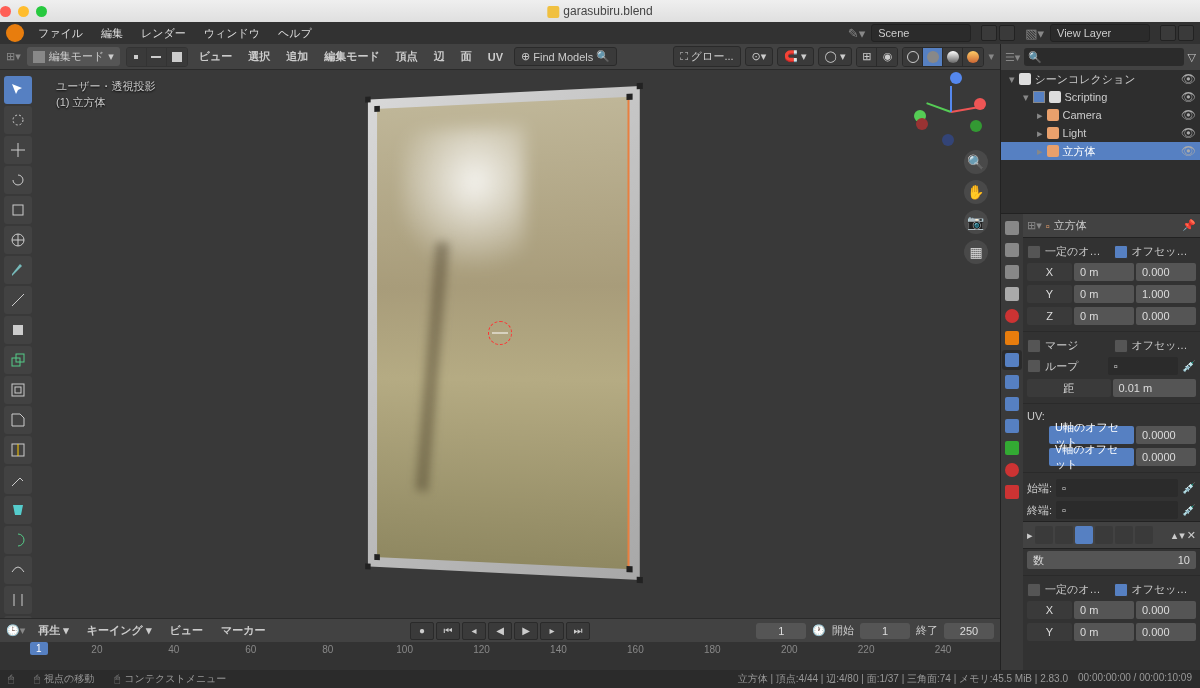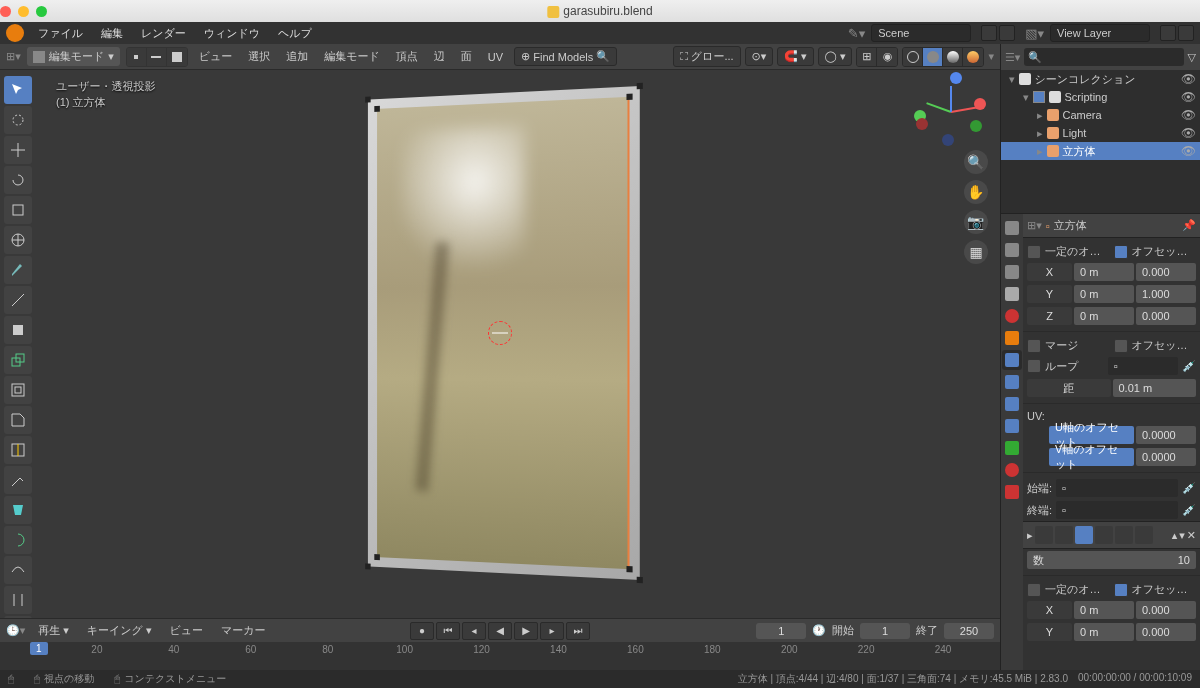--- a/index.html
+++ b/index.html
@@ -17,21 +17,21 @@
 .ws-tab { padding: 0 10px; height: 100%; display:flex; align-items:center; border-radius: 3px 3px 0 0; cursor: pointer; color:#aaa; font-size:11px; }
 .ws-tab.active { background: #424242; color: #eee; }
 .scene-area { margin-left:auto; display:flex; align-items:center; gap:6px; }
 .scene-field { background:#2b2b2b; border:1px solid #222; border-radius:3px; height:18px; padding:0 6px; color:#ccc; display:flex; align-items:center; min-width:100px; }
 .right-btns { display:flex; gap:2px; margin-left:4px;}
 .sqbtn { width:16px; height:16px; background:#3a3a3a; border:1px solid #222; border-radius:2px;}
 
 .main { display: flex; height: calc(100% - 44px - 18px); }
 .viewport-area { flex: 1; display: flex; flex-direction: column; position:relative; }
 .vp-header { height: 26px; background: #424242; display: flex; align-items: center; padding: 0 6px; gap: 6px; border-bottom: 1px solid #2a2a2a; font-size:11px; }
-.hdr-item { padding: 2px 5px; cursor: pointer; color:#ccc; white-space:nowrap;}
+.hdr-item { padding: 2px 5px; cursor: pointer; color:#ccc; white-space:nowrap;font-weight:bold;}
 .mode-sel { background:#555; border-radius:3px; padding:2px 6px; display:flex; align-items:center; gap:4px;}
 .mode-sel .cube-ic{width:12px;height:12px;background:#888;}
 .sel-modes{display:flex;border:1px solid #333;border-radius:3px;overflow:hidden;}
 .sm{width:20px;height:18px;background:#3a3a3a;border-right:1px solid #333;display:flex;align-items:center;justify-content:center;}
 .sm:last-child{border-right:none;}
 .sm .d{width:4px;height:4px;background:#ccc;}
 .sm .e{width:10px;height:2px;background:#ccc;}
 .sm .f{width:10px;height:10px;background:#ccc;}
 .hdr-r{margin-left:auto;display:flex;align-items:center;gap:4px;}
 .pill{background:#3a3a3a;border:1px solid #2a2a2a;border-radius:3px;padding:2px 6px;display:flex;align-items:center;gap:3px;}

